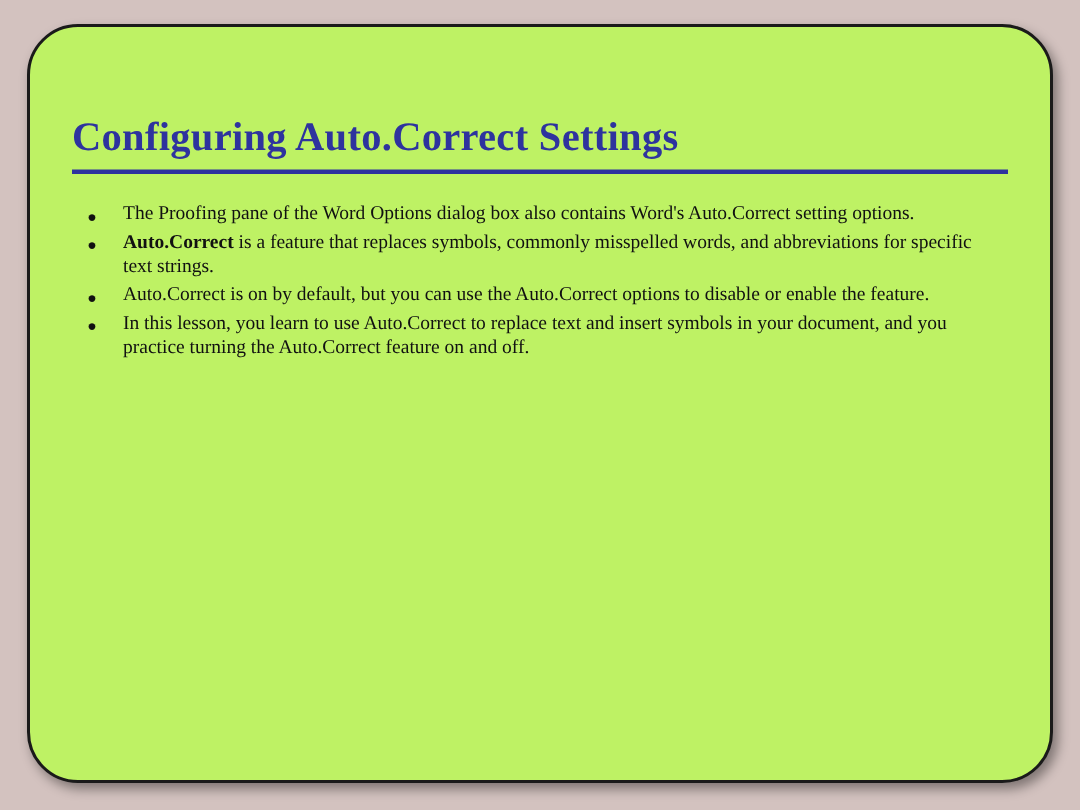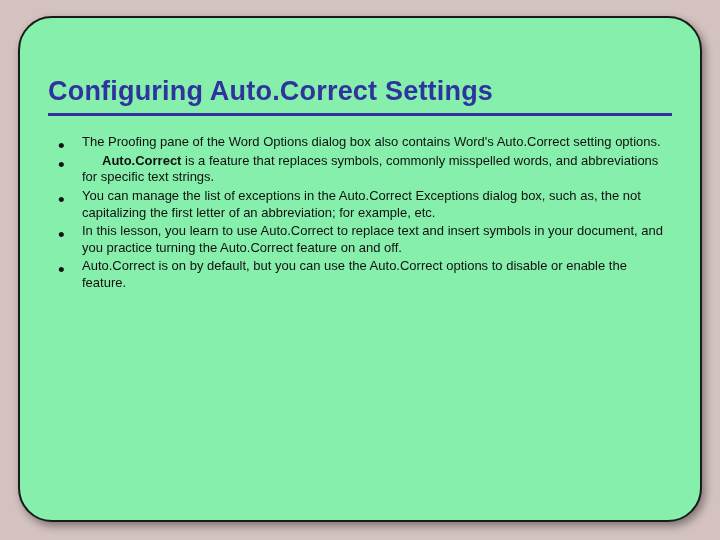--- a/index.html
+++ b/index.html
@@ -16,26 +16,27 @@
     height: 540px;
     background: #d3c2bf;
     box-sizing: border-box;
   }
   .frame {
     position: absolute;
     top: 16px;
     left: 18px;
     right: 18px;
     bottom: 18px;
-    background: #86efac;
+    background: #bef264;
     border: 2px solid #1a1a1a;
     border-radius: 34px;
     box-shadow: 3px 4px 8px rgba(0,0,0,0.4);
     box-sizing: border-box;
     padding: 28px 28px 24px 28px;
+    font-family: Liberation Serif, serif;
   }
   .title {
     font-size: 27px;
     font-weight: bold;
     color: #2e339e;
     margin: 30px 0 6px 0;
     letter-spacing: 0.2px;
   }
   .title-rule {
     border: none;
@@ -58,41 +59,37 @@
   ul.bullets li::before {
     content: "•";
     position: absolute;
     left: 6px;
     top: 0;
     color: #111;
     font-size: 19px;
   }
   .bold {
     font-weight: bold;
-    margin-left: 20px;
   }
 </style>
 </head>
 <body>
 
 <div class="slide">
   <div class="frame">
     <div class="title">Configuring Auto.Correct Settings</div>
     <hr class="title-rule">
     <ul class="bullets">
       <li>
         <span>The Proofing pane of the Word Options dialog box also contains Word's Auto.Correct setting options.</span><span class="bold"></span><span></span>
       </li>
       <li>
         <span></span><span class="bold">Auto.Correct</span><span> is a feature that replaces symbols, commonly misspelled words, and abbreviations for specific text strings.</span>
       </li>
       <li>
-        <span>You can manage the list of exceptions in the Auto.Correct Exceptions dialog box, such as, the not capitalizing the first letter of an abbreviation; for example, etc.</span><span class="bold"></span><span></span>
+        <span>Auto.Correct is on by default, but you can use the Auto.Correct options to disable or enable the feature.</span><span class="bold"></span><span></span>
       </li>
       <li>
         <span>In this lesson, you learn to use Auto.Correct to replace text and insert symbols in your document, and you practice turning the Auto.Correct feature on and off.</span><span class="bold"></span><span></span>
-      </li>
-      <li>
-        <span>Auto.Correct is on by default, but you can use the Auto.Correct options to disable or enable the feature.</span><span class="bold"></span><span></span>
       </li>
     </ul>
   </div>
 </div>
 
 </body></html>

